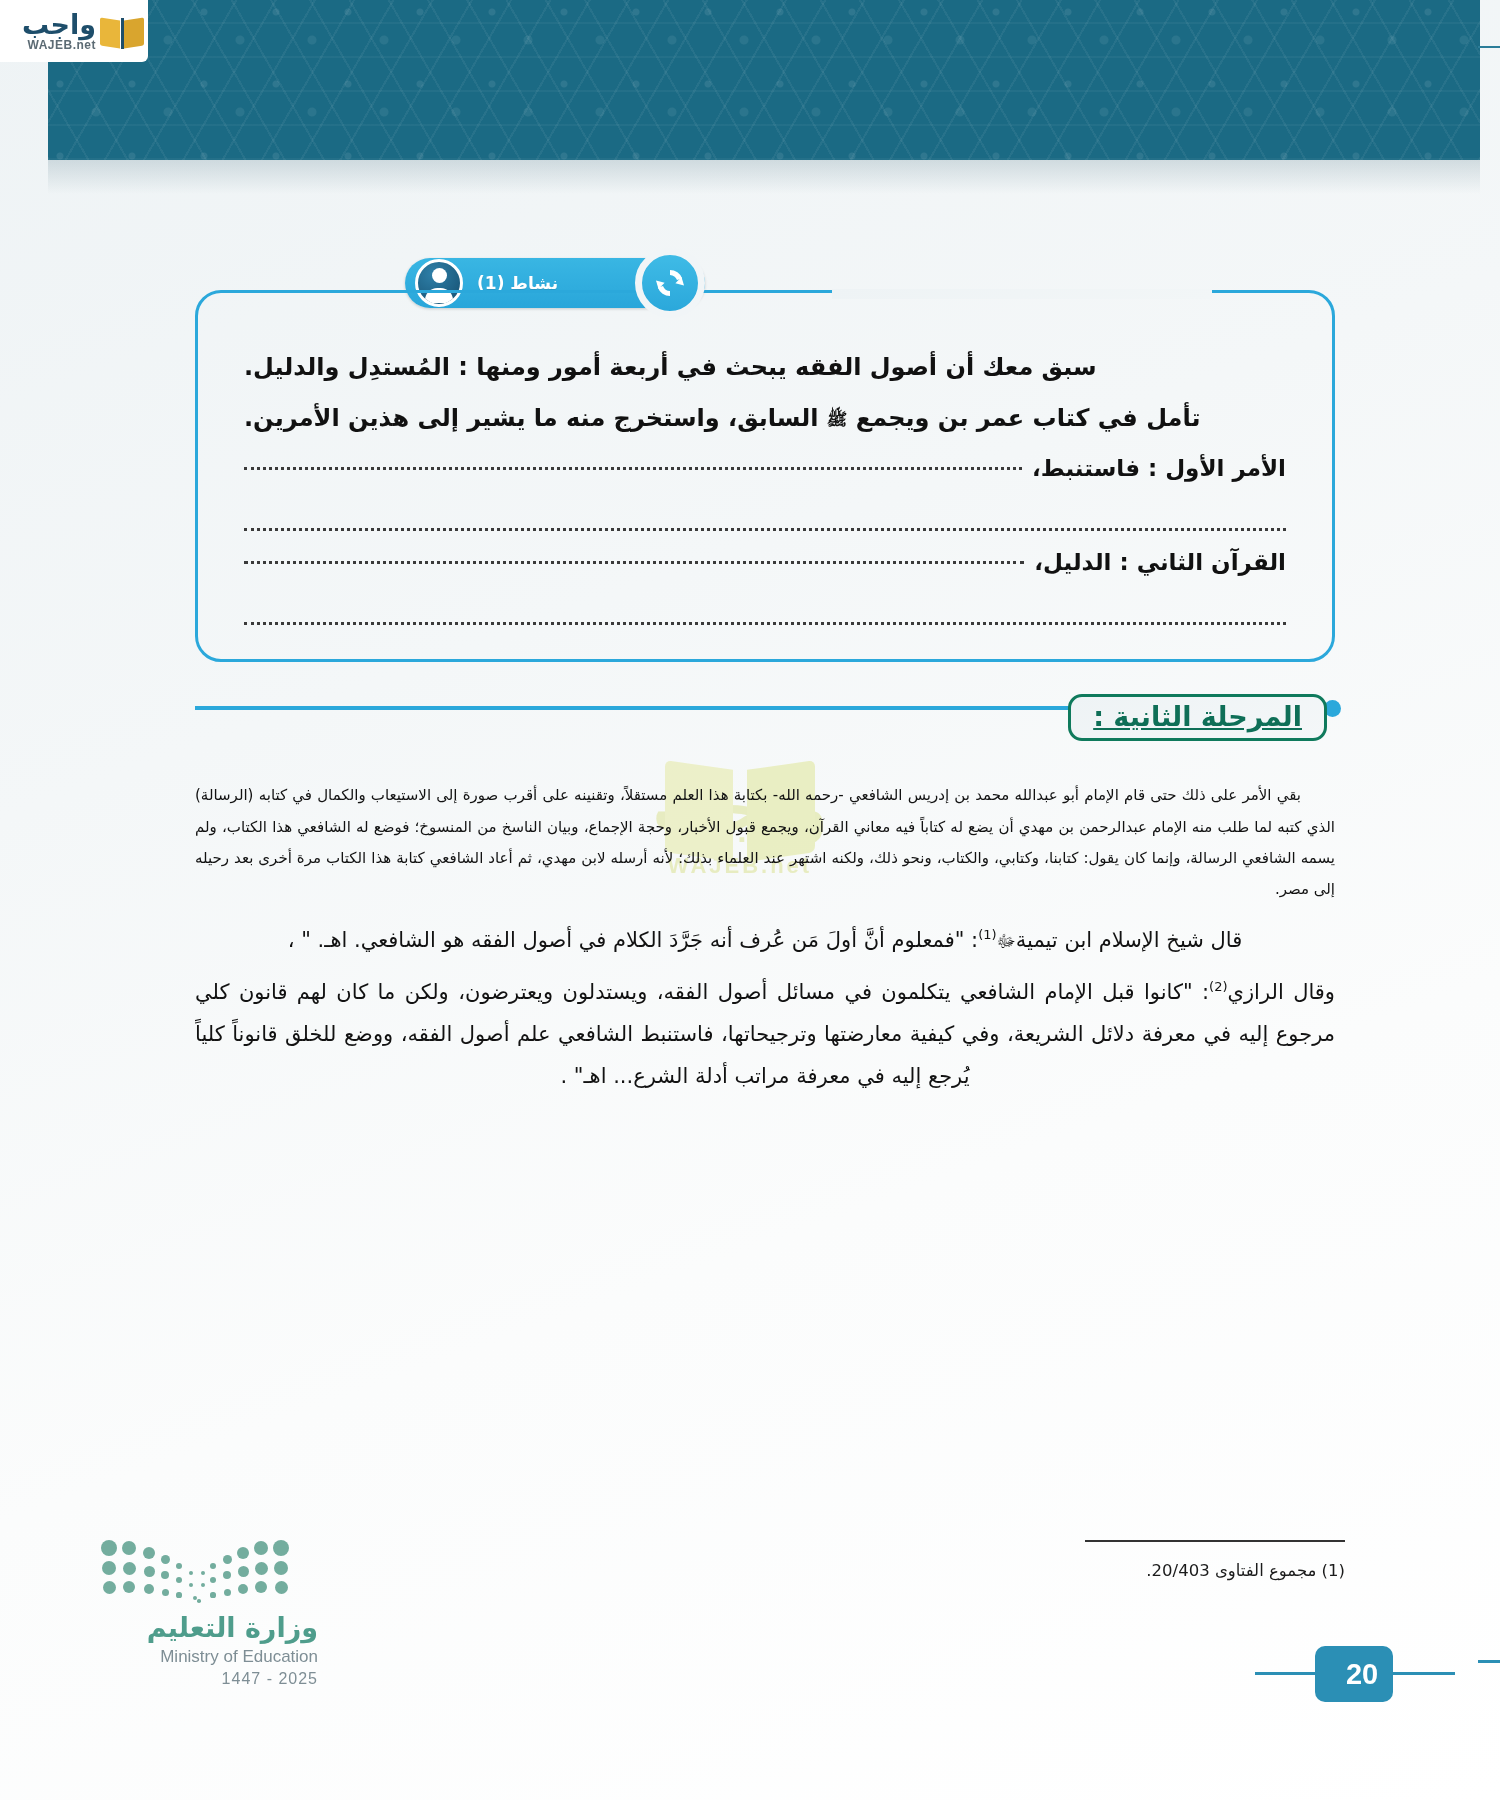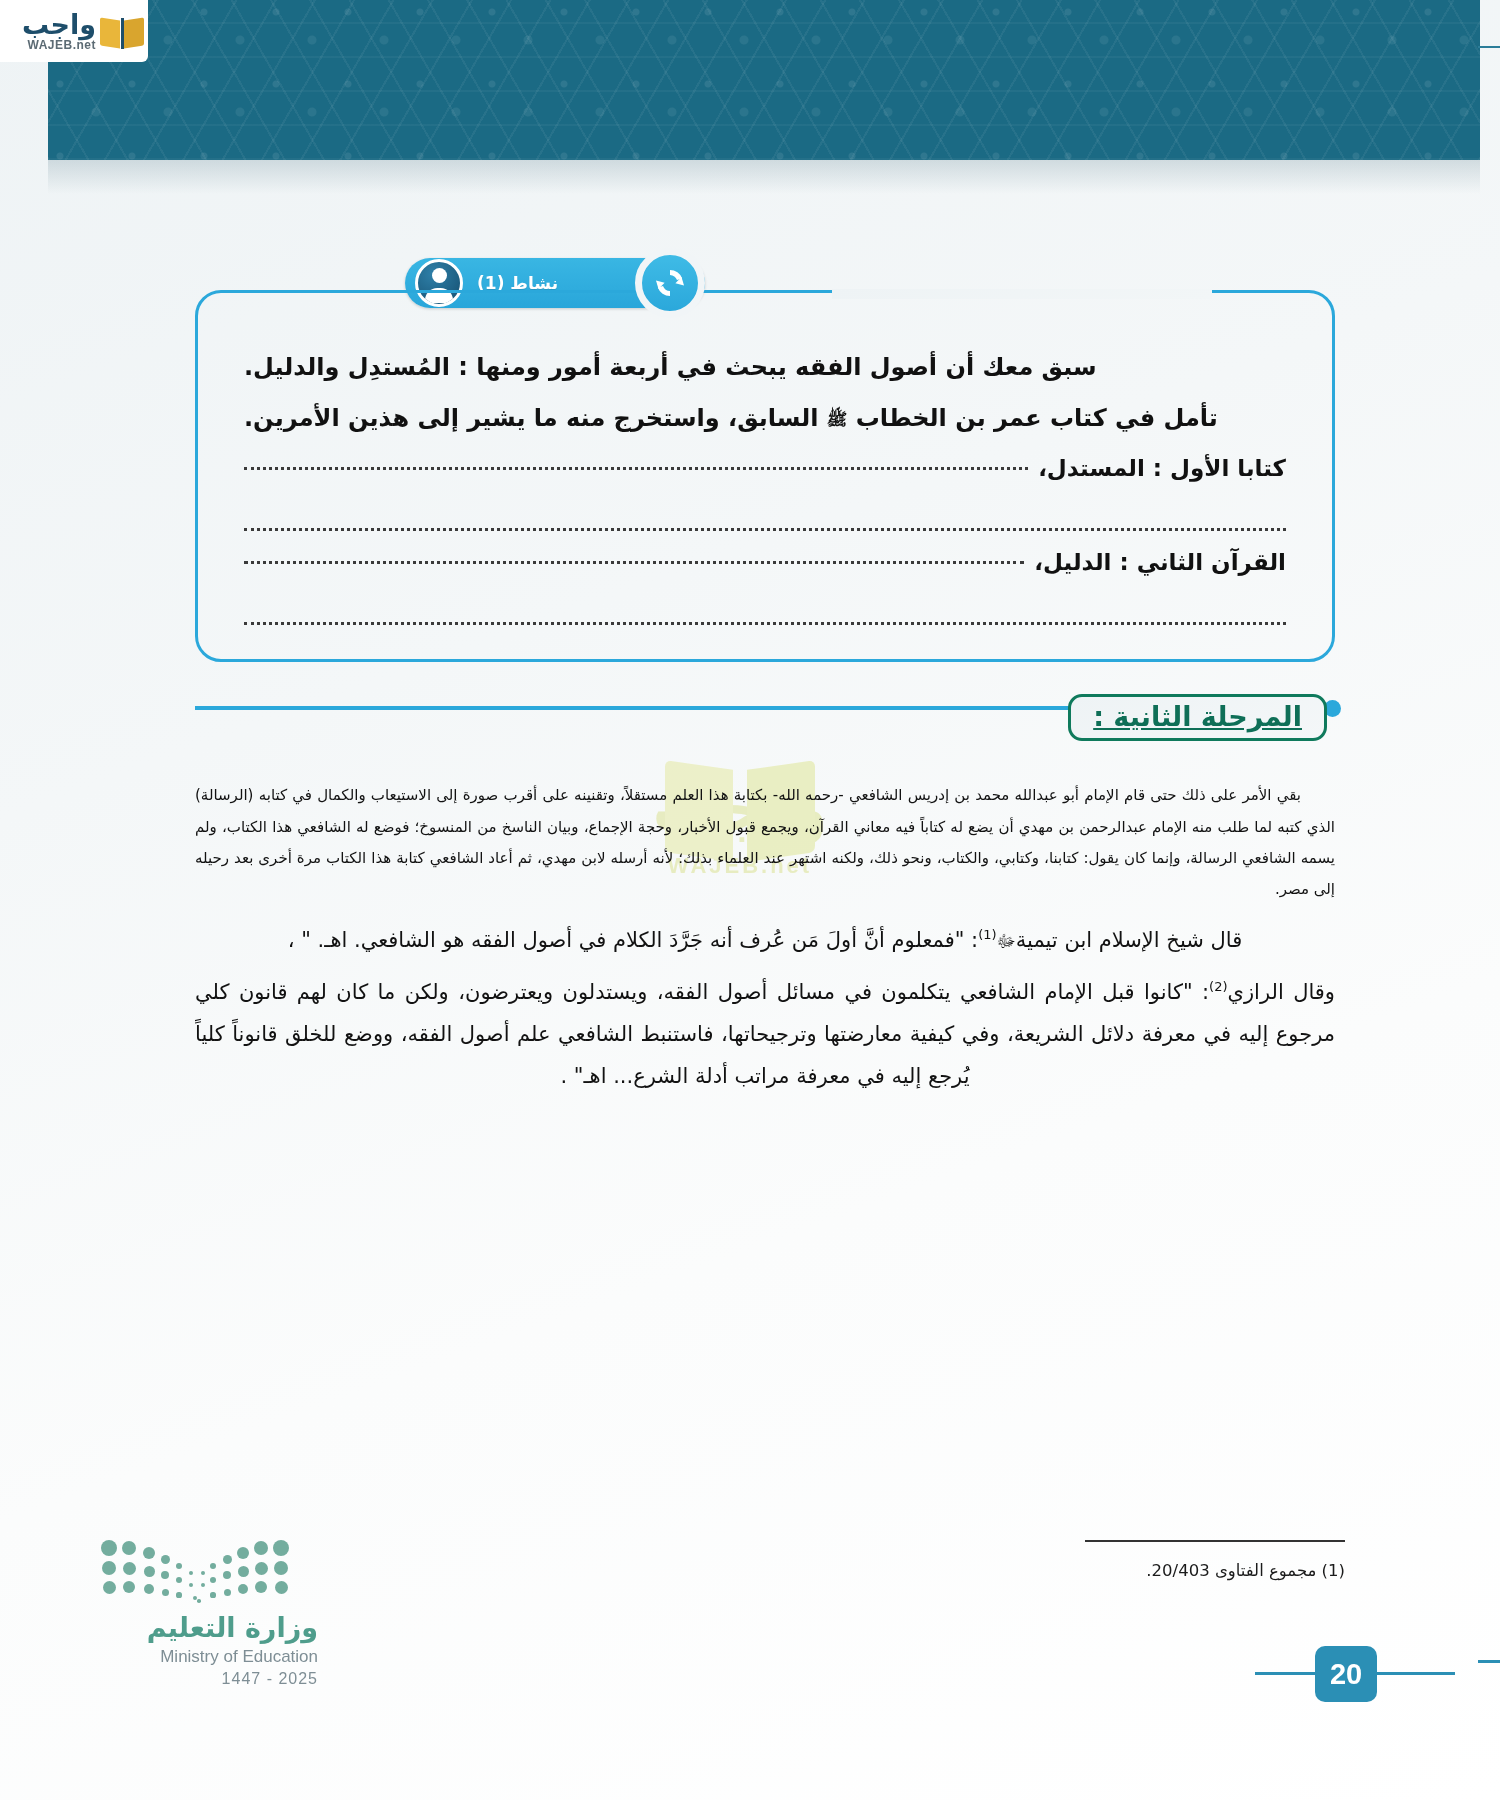--- a/index.html
+++ b/index.html
@@ -304,27 +304,27 @@
         </svg>
       </div>
     </div>
 
     <div id="activity-box" style="border-color: rgb(43, 168, 219);">
       <div id="activity-box-mask"></div>
 
       <p class="activity-line">سبق معك أن أصول الفقه يبحث في أربعة أمور ومنها : المُستدِل والدليل.</p>
 
       <p class="activity-line">
-        <span>تأمل في كتاب عمر بن الخطاب</span>
+        <span>تأمل في كتاب عمر بن ويجمع</span>
         <span class="honorific">ﷺ</span>
         <span>السابق، واستخرج منه ما يشير إلى هذين الأمرين.</span>
       </p>
 
       <div class="fill-row">
-        <span class="fill-label">كتابا الأول : المستدل،</span>
+        <span class="fill-label">الأمر الأول : فاستنبط،</span>
         <span class="dots"></span>
       </div>
       <div class="dots-full"></div>
 
       <div class="fill-row">
         <span class="fill-label">القرآن الثاني : الدليل،</span>
         <span class="dots"></span>
       </div>
       <div class="dots-full"></div>
     </div>
@@ -391,16 +391,16 @@
         <i style="left: 120.5px; top: 50.5px; width: 7px; height: 7px; background: rgb(115, 173, 158);"></i>
         <i style="left: 107.4px; top: 54.4px; width: 5.2px; height: 5.2px; background: rgb(115, 173, 158);"></i>
         <i style="left: 94.2px; top: 61.2px; width: 3.6px; height: 3.6px; background: rgb(115, 173, 158);"></i>
       </div>
     <div id="moe-ar">وزارة التعليم</div>
     <div id="moe-en">Ministry of Education</div>
     <div id="moe-years">2025 - 1447</div>
   </div>
 
   <div id="page-number-bar" style="background: rgb(43, 143, 181);"></div>
-  <div id="page-number" style="background: rgb(43, 143, 181);">20</div>
+  <div id="page-number" style="background: rgb(43, 143, 181); padding-left: 16px;">20</div>
   <div id="page-side-rule" style="background: rgb(43, 143, 181);"></div>
 
 </div>
 
 </body></html>

